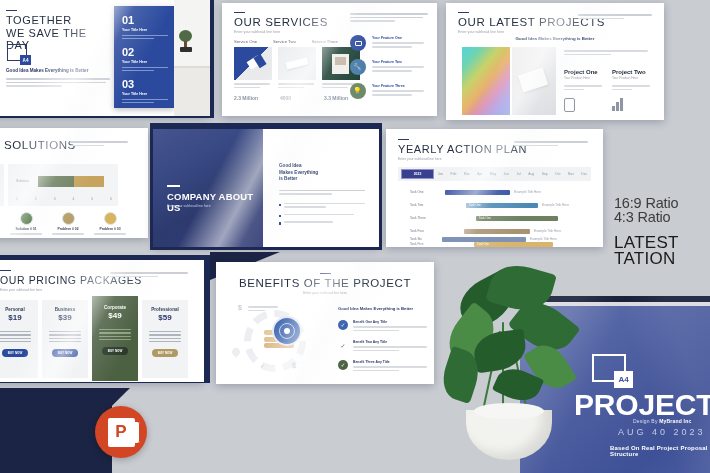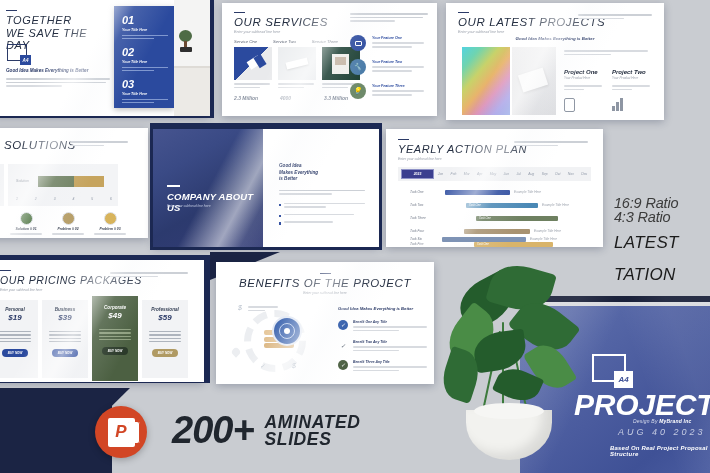--- a/index.html
+++ b/index.html
@@ -2,21 +2,21 @@
 <html><head>
 <meta charset="utf-8">
 <style>
   * { box-sizing: border-box; margin:0; padding:0; }
   html,body { width:710px; height:473px; overflow:hidden; }
   body {
     font-family: "Liberation Sans", sans-serif;
     background:#c9ccd1;
     position:relative;
   }
-  .stage { position:absolute; inset:0; background:#c9ccd1; overflow:hidden;font-style:italic; }
+  .stage { position:absolute; inset:0; background:#c9ccd1; overflow:hidden; }
 
   
   .slide { position:absolute; background:#fff; overflow:hidden;
            box-shadow:0 2px 8px rgba(25,35,70,.28); }
   .slide .sheen { position:absolute; inset:0; pointer-events:none;
      background:linear-gradient(118deg, rgba(255,255,255,0) 30%, rgba(255,255,255,.55) 44%,
       rgba(235,238,243,.15) 52%, rgba(255,255,255,0) 66%); }
   .eyebrow { width:11px; height:1.4px; background:#2b3a67; margin-bottom:3px; }
   .stitle { color:#263043; letter-spacing:.6px; font-weight:400; }
   .ssub { color:#9aa0ab; }
@@ -401,21 +401,21 @@
   <div style="position:absolute;left:398px;top:236px;width:193px;height:7px;z-index:5;">
     <span style="position:absolute;left:12px;top:0.6px;font-size:3.2px;color:#6c7484;">Task Six</span>
     <div class="rowbar" style="position:absolute;left:44px;top:0.8px;width:84px;height:5px;background:#7e93b5;"></div>
     <span style="position:absolute;left:132px;top:0.6px;font-size:3.2px;color:#9aa0ab;">Example Title Here</span>
   </div>
 
   <div class="ratio-block" style="left:614px;top:196px;">
     <div class="r1"><span>16:9</span><span style="margin-left:4px;">Ratio</span></div>
     <div class="r1"><span>4:3</span><span style="margin-left:4px;">Ratio</span></div>
     <div class="pres">LATEST</div>
-    <div class="pres" style="margin-top:16px;">TATION</div>
+    <div class="pres" style="margin-top:0;">TATION</div>
   </div>
 
   <div class="navyframe" style="left:-10px;top:255px;width:220px;height:128px;"></div>
 
   <div class="slide" style="left:-10px;top:260px;width:214px;height:122px;">
     <div style="position:absolute;left:10px;top:10px;">
       <div class="eyebrow"></div>
       <div class="stitle" style="font-size:10.5px;">OUR PRICING PACKAGES</div>
       <div class="ssub" style="font-size:3.3px;margin-top:2px;">Enter your subhead line here</div>
     </div>
@@ -548,27 +548,20 @@
     <div class="based" style="left:90px;top:149px;">Based On Real Project Proposal Structure</div>
   </div>
 
   <div class="navy-diag" style="left:0;top:388px;width:250px;height:85px;clip-path:polygon(0 0,130px 0,44px 85px,0 85px);"></div>
   <div class="navy-diag" style="left:0;top:388px;width:112px;height:85px;"></div>
 
   <div class="ppt-badge" style="left:95px;top:406px;">
     <div class="glyph">P</div>
   </div>
 
-  <div class="anim" style="left:172px;top:409px;">
-    <div class="big">200+</div>
-    <div>
-      <div class="two">AMINATED</div>
-      <div class="two">SLIDES</div>
-    </div>
-  </div>
 
   <div class="plantwrap" style="left:430px;top:262px;width:175px;height:211px;">
     <div class="stem" style="left:72px;top:60px;height:92px;"></div>
     <div class="stem" style="left:60px;top:68px;height:86px;transform:rotate(12deg);"></div>
     <div class="stem" style="left:88px;top:70px;height:84px;transform:rotate(-12deg);"></div>
 
     <div class="leafD" style="left:28px;top:18px;width:58px;height:42px;transform:rotate(-28deg);"></div>
     <div class="leaf" style="left:60px;top:4px;width:62px;height:44px;transform:rotate(16deg);"></div>
     <div class="leafL" style="left:14px;top:54px;width:56px;height:40px;transform:rotate(-52deg);"></div>
     <div class="leaf" style="left:84px;top:44px;width:60px;height:42px;transform:rotate(38deg);"></div>

